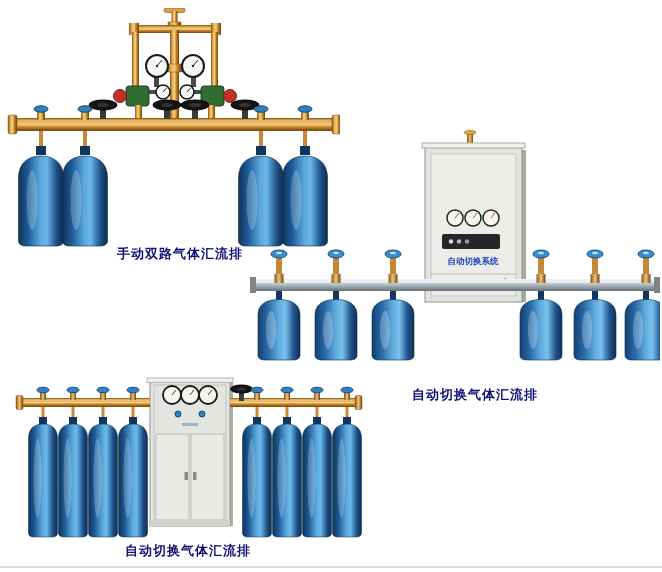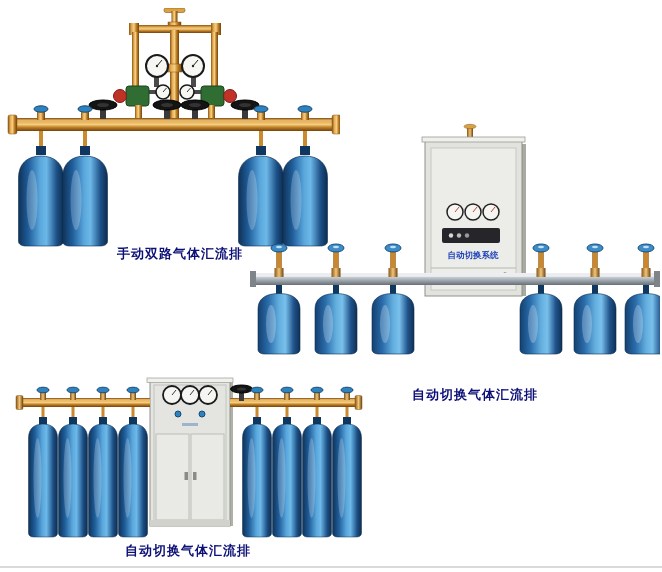--- a/index.html
+++ b/index.html
@@ -155,21 +155,21 @@
 
       <use href="#a-cylshape" x="36" y="146"></use>
       <use href="#a-cylshape" x="80" y="146"></use>
       <use href="#a-cylshape" x="256" y="146"></use>
       <use href="#a-cylshape" x="300" y="146"></use>
     </svg>
   </div>
 
   <div class="caption" style="left:105px; top:245px; width:150px;">手动双路气体汇流排</div>
 
-  <div class="photo" style="left:250px; top:122px; width:410px; height:242px;">
+  <div class="photo" style="left:250px; top:128px; width:410px; height:242px;">
     <svg width="410" height="242" viewBox="0 0 410 242">
       <defs>
         <linearGradient id="b-steel" x1="0" y1="0" x2="0" y2="1">
           <stop offset="0" stop-color="#f2f4f6"></stop>
             <stop offset="0.35" stop-color="#c6cdd3"></stop>
           <stop offset="0.65" stop-color="#9aa3aa"></stop>
             <stop offset="1" stop-color="#676f75"></stop>
         </linearGradient>
         <linearGradient id="b-brassH" x1="0" y1="0" x2="1" y2="0">
           <stop offset="0" stop-color="#8a5516"></stop>

